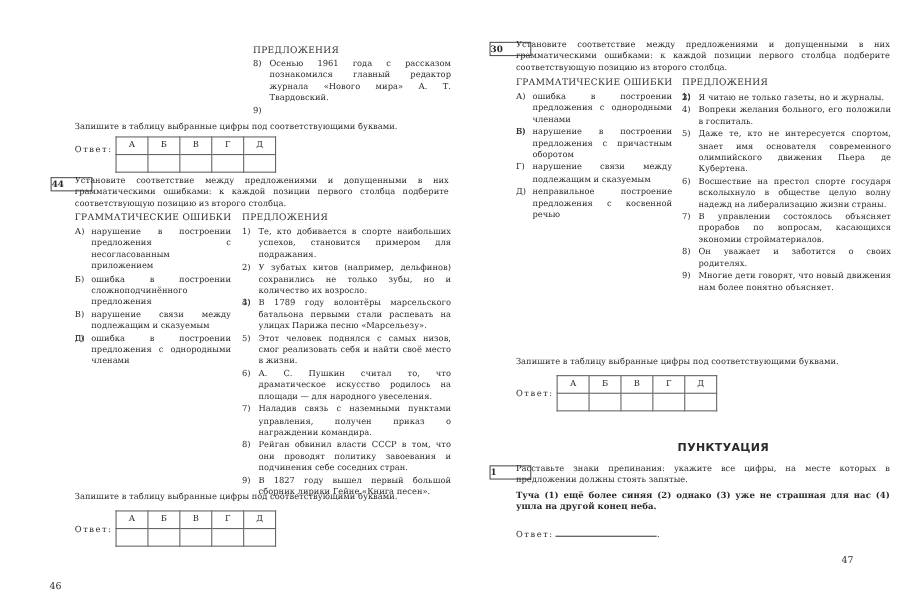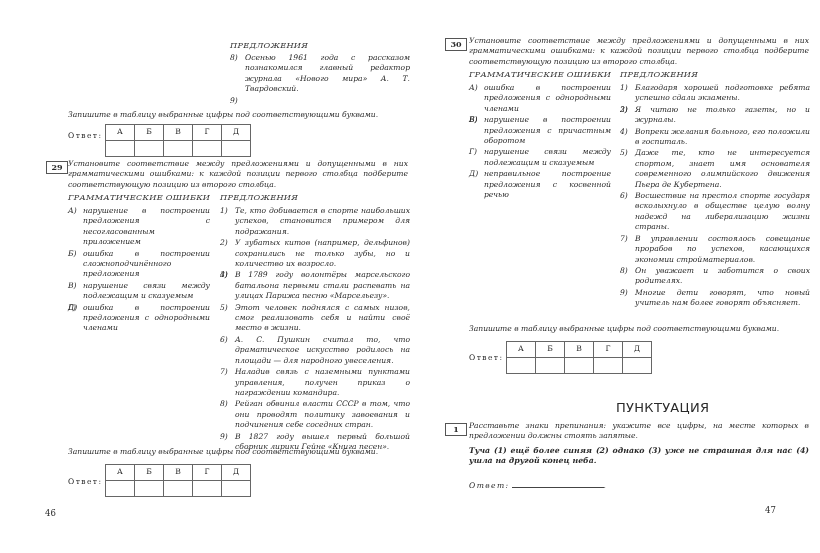--- a/index.html
+++ b/index.html
@@ -1,28 +1,28 @@
 <!DOCTYPE html>
 <html><head>
 <meta charset="utf-8">
 <style>
   * { box-sizing: border-box; margin: 0; padding: 0; }
   html, body { width: 820px; height: 553px; background: #ffffff; overflow: hidden; }
   body { position: relative; font-family: "DejaVu Serif", "Liberation Serif", serif; color: #2a2a2a; font-size: 7.6px; line-height: 10.4px; }
-  .abs { position: absolute; font-style: italic; }
+  .abs { position: absolute; }
   .caps { letter-spacing: 0.3px; font-size: 8.2px; color: #333; }
   .item { position: relative; padding-left: 15px; margin-bottom: 1px; }
   .item .lbl { position: absolute; left: 0; top: 0; }
   .just { text-align: justify; }
-  .num-box { position: absolute; border: 1px solid #555; width: 22px; height: 13px; font-weight: bold; font-size: 8px; line-height: 11px; text-align: center; }
+  .num-box { position: absolute; border: 1px solid #555; width: 38px; height: 13px; font-weight: bold; font-size: 8px; line-height: 11px; }
   .answer-label { position: absolute; font-size: 7.6px; letter-spacing: 1.4px; }
   table.ans { position: absolute; border-collapse: collapse; }
   table.ans td { border: 1px solid #666; width: 29px; height: 16px; text-align: center; font-size: 7.6px; }
   .page-num { position: absolute; font-size: 8.5px; }
-  .section-title { position: absolute; font-family: "DejaVu Sans", "Liberation Sans", sans-serif; font-weight: normal; font-size: 13px; letter-spacing: 0.3px; padding-left: 36px; }
+  .section-title { position: absolute; font-family: "DejaVu Sans", "Liberation Sans", sans-serif; font-weight: bold; font-size: 10px; letter-spacing: 0.3px; padding-left: 36px; }
   .bold { font-weight: bold; }
   .line-blank { display: inline-block; border-bottom: 1px solid #444; width: 92px; height: 8px; vertical-align: baseline; margin-left: 2px; }
 </style>
 </head>
 <body>
 
 <div>
 
   <div class="abs caps" style="left:230px; top:40px;">ПРЕДЛОЖЕНИЯ</div>
   <div class="abs just" style="left:230px; top:53px; width:180px;">
@@ -43,21 +43,21 @@
     <tr>
       <td></td>
       <td></td>
       <td></td>
       <td></td>
       <td></td>
     </tr>
   </tbody>
     </table>
 
-  <div class="num-box" style="left:46px; top:161px;">29</div>
+  <div class="num-box" style="left:46px; top:161px;">44</div>
   <div class="abs just" style="left:68px; top:159px; width:340px;">Установите соответствие между предложениями и допущенными в них грамматическими ошибками: к каждой позиции первого столбца подберите соответствующую позицию из второго столбца.</div>
 
   <div class="abs caps" style="left:68px; top:192px;">ГРАММАТИЧЕСКИЕ ОШИБКИ</div>
   <div class="abs caps" style="left:220px; top:192px;">ПРЕДЛОЖЕНИЯ</div>
 
   <div class="abs just" style="left:68px; top:206px; width:142px;">
     <div class="item"><span class="lbl">А)</span><span>нарушение в построении предложения с несогласованным приложением</span></div>
     <div class="item"><span class="lbl">Б)</span><span>ошибка в построении сложноподчинённого предложения</span></div>
     <div class="item"><span class="lbl">В)</span><span>нарушение связи между подлежащим и сказуемым</span></div>
     <div class="item"><span class="lbl">Г)</span></div>
@@ -90,49 +90,49 @@
     <tr>
       <td></td>
       <td></td>
       <td></td>
       <td></td>
       <td></td>
     </tr>
   </tbody>
     </table>
 
-  <div class="page-num" style="left:45px; top:508px;">46</div>
+  <div class="page-num" style="left:45px; top:528px;">46</div>
 </div>
 
 <div>
 
   <div class="num-box" style="left:445px; top:38px;">30</div>
   <div class="abs just" style="left:469px; top:36px; width:340px;">Установите соответствие между предложениями и допущенными в них грамматическими ошибками: к каждой позиции первого столбца подберите соответствующую позицию из второго столбца.</div>
 
   <div class="abs caps" style="left:469px; top:69px;">ГРАММАТИЧЕСКИЕ ОШИБКИ</div>
   <div class="abs caps" style="left:620px; top:69px;">ПРЕДЛОЖЕНИЯ</div>
 
   <div class="abs just" style="left:469px; top:83px; width:142px;">
     <div class="item"><span class="lbl">А)</span><span>ошибка в построении предложения с однородными членами</span></div>
     <div class="item"><span class="lbl">Б)</span></div>
     <div class="item"><span class="lbl">В)</span><span>нарушение в построении предложения с причастным оборотом</span></div>
     <div class="item"><span class="lbl">Г)</span><span>нарушение связи между подлежащим и сказуемым</span></div>
     <div class="item"><span class="lbl">Д)</span><span>неправильное построение предложения с косвенной речью</span></div>
   </div>
 
   <div class="abs just" style="left:620px; top:83px; width:190px;">
-    <div class="item"><span class="lbl">1)</span><span>Благодаря хорошей подготовке ребята успешно сдали экзамены.</span></div>
+    <div class="item"><span class="lbl">1)</span></div>
     <div class="item"><span class="lbl">2)</span></div>
     <div class="item"><span class="lbl">3)</span><span>Я читаю не только газеты, но и журналы.</span></div>
     <div class="item"><span class="lbl">4)</span><span>Вопреки желания больного, его положили в госпиталь.</span></div>
     <div class="item"><span class="lbl">5)</span><span>Даже те, кто не интересуется спортом, знает имя основателя современного олимпийского движения Пьера де Кубертена.</span></div>
     <div class="item"><span class="lbl">6)</span><span>Восшествие на престол спорте государя всколыхнуло в обществе целую волну надежд на либерализацию жизни страны.</span></div>
-    <div class="item"><span class="lbl">7)</span><span>В управлении состоялось совещание прорабов по успехов, касающихся экономии стройматериалов.</span></div>
+    <div class="item"><span class="lbl">7)</span><span>В управлении состоялось объясняет прорабов по вопросам, касающихся экономии стройматериалов.</span></div>
     <div class="item"><span class="lbl">8)</span><span>Он уважает и заботится о своих родителях.</span></div>
-    <div class="item"><span class="lbl">9)</span><span>Многие дети говорят, что новый учитель нам более говорят объясняет.</span></div>
+    <div class="item"><span class="lbl">9)</span><span>Многие дети говорят, что новый движения нам более понятно объясняет.</span></div>
   </div>
 
   <div class="abs" style="left:469px; top:324px;">Запишите в таблицу выбранные цифры под соответствующими буквами.</div>
   <div class="answer-label" style="left:469px; top:353px;">Ответ:</div>
   <table class="ans" style="left:506px; top:341px;">
     <tbody>
         <tr>
       <td>А</td>
       <td>Б</td>
       <td>В</td>

